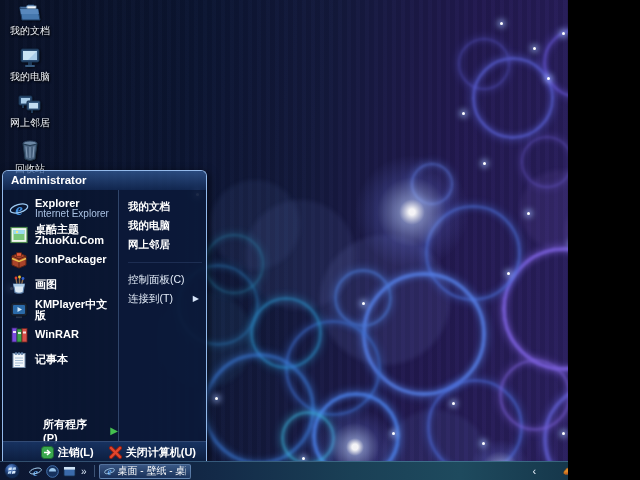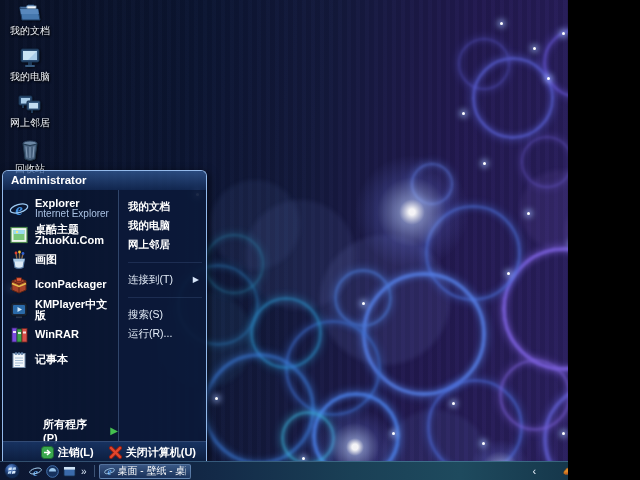--- a/index.html
+++ b/index.html
@@ -191,38 +191,38 @@
           <svg viewBox="0 0 20 20">
             <rect x="2" y="2.5" width="16" height="15" fill="#eef6ee" stroke="#4c8a4c" stroke-width="1.2"></rect>
             <rect x="4.5" y="5" width="11" height="10" fill="#79c879"></rect>
             <rect x="4.5" y="5" width="11" height="4" fill="#9adcf0"></rect>
             <circle cx="8" cy="7" r="1.2" fill="#f6e87a"></circle>
           </svg>
           <div class="t1">桌酷主题ZhuoKu.Com</div>
         </div>
         <div class="sm-item">
           <svg viewBox="0 0 20 20">
+            <path d="M3 6 l7-3 7 3 0 9 -7 3 -7-3z" fill="#a8432a" stroke="#5e2414" stroke-width="1"></path>
+            <path d="M3 6 l7 3 7-3" fill="none" stroke="#5e2414" stroke-width="1"></path>
+            <path d="M10 9 l0 9" stroke="#5e2414" stroke-width="1"></path>
+            <path d="M3 8.5 l7 3 7-3" fill="none" stroke="#e8c44e" stroke-width="1.6"></path>
+            <rect x="7.5" y="2.8" width="5" height="3.4" fill="#e85a3a" stroke="#5e2414" stroke-width=".7"></rect>
+          </svg>
+          <div class="t1">IconPackager</div>
+        </div>
+        <div class="sm-item">
+          <svg viewBox="0 0 20 20">
             <path d="M7 3 l1 7 M10.5 2 l0 8 M14 3.5 l-1.5 6.5" stroke="#8a6a4a" stroke-width="1.4"></path>
             <circle cx="7" cy="3" r="1.4" fill="#e04030"></circle>
             <circle cx="10.5" cy="2" r="1.4" fill="#f0c030"></circle>
             <circle cx="14" cy="3.5" r="1.4" fill="#3060d0"></circle>
             <path d="M4.5 9 l11 0 -1.5 8.5 q-4 1.6 -8 0z" fill="#dceaf6" stroke="#5a7ea8" stroke-width="1.1"></path>
             <path d="M4.5 9 l11 0 -.4 2.4 -10.2 0z" fill="#aacae6"></path>
           </svg>
           <div class="t1">画图</div>
-        </div>
-        <div class="sm-item">
-          <svg viewBox="0 0 20 20">
-            <path d="M3 6 l7-3 7 3 0 9 -7 3 -7-3z" fill="#a8432a" stroke="#5e2414" stroke-width="1"></path>
-            <path d="M3 6 l7 3 7-3" fill="none" stroke="#5e2414" stroke-width="1"></path>
-            <path d="M10 9 l0 9" stroke="#5e2414" stroke-width="1"></path>
-            <path d="M3 8.5 l7 3 7-3" fill="none" stroke="#e8c44e" stroke-width="1.6"></path>
-            <rect x="7.5" y="2.8" width="5" height="3.4" fill="#e85a3a" stroke="#5e2414" stroke-width=".7"></rect>
-          </svg>
-          <div class="t1">IconPackager</div>
         </div>
         <div class="sm-item">
           <svg viewBox="0 0 20 20">
             <rect x="2" y="3" width="16" height="13" rx="2" fill="#1a2436" stroke="#0c141e" stroke-width="1"></rect>
             <rect x="4" y="5" width="12" height="9" rx="1" fill="#2a6aa8"></rect>
             <path d="M8.5 7 l4.5 2.5 -4.5 2.5z" fill="#cfe8fa"></path>
             <rect x="7" y="16.5" width="6" height="1.6" fill="#28344a"></rect>
           </svg>
           <div class="t1">KMPlayer中文版</div>
         </div>
@@ -259,31 +259,26 @@
             </div>
           <div class="smr-item bold">
               <span>我的电脑</span>
             </div>
           <div class="smr-item bold">
               <span>网上邻居</span>
             </div>
         </div>
         <div class="smr-group">
           <div class="smr-item">
+              <span>控制面板(C)</span>
+            </div>
+          <div class="smr-item">
             <span>连接到(T)</span>
             <span class="sub-arrow">▶</span>
           </div>
-        </div>
-        <div class="smr-group">
-          <div class="smr-item">
-              <span>搜索(S)</span>
-            </div>
-          <div class="smr-item">
-              <span>运行(R)...</span>
-            </div>
         </div>
       </div>
     </div>
     <div id="sm-footer">
       <div class="foot-item">
         <svg viewBox="0 0 13 13">
           <rect x="0.5" y="0.5" width="12" height="12" rx="3" fill="#3aa84e" stroke="#1e6630" stroke-width="1"></rect>
           <path d="M3 6.5 h5 M6 4 l2.8 2.5 L6 9" stroke="#fff" stroke-width="1.5" fill="none"></path>
         </svg>
         <span>注销(L)</span>

